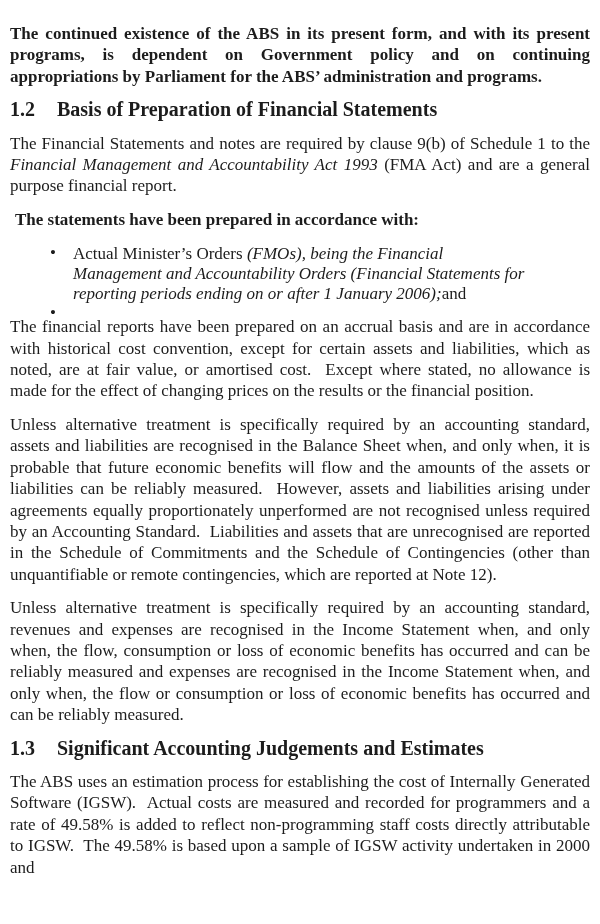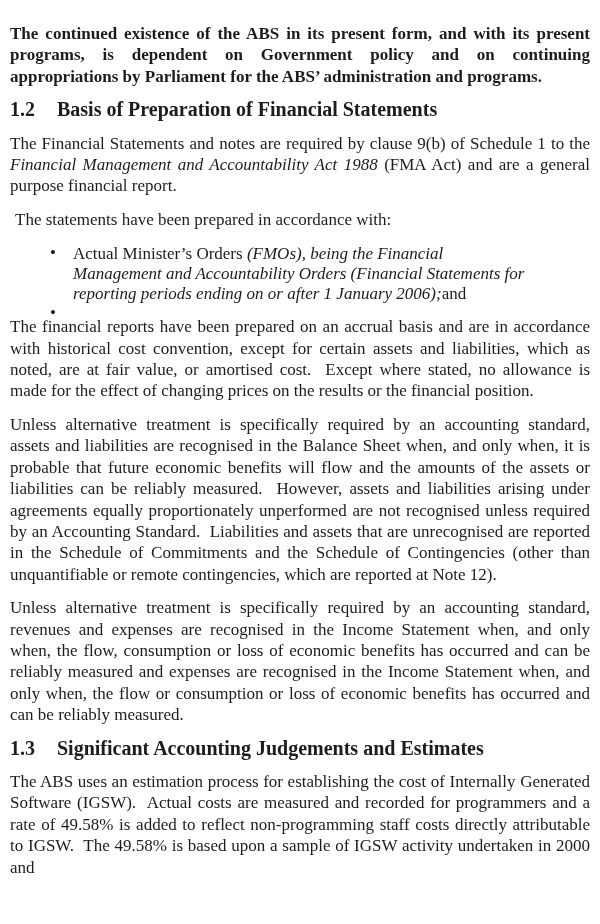--- a/index.html
+++ b/index.html
@@ -14,21 +14,21 @@
     font-size: 17px;
     line-height: 21.4px;
   }
   .page { padding: 7px 10px 0 10px; }
   .page > :first-child { margin-top: 16px; font-weight: bold; }
   .para {
     margin: 12px 0 0 0;
     text-align: justify;
     white-space: pre-wrap;
   }
-  .para.left { text-align: left; }
+  .para.left { text-align: left; font-weight: bold; }
   .para.indent { padding-left: 5px; }
   .heading {
     margin: 12px 0 0 0;
     font-size: 20px;
     font-weight: bold;
     line-height: 21.4px;
   }
   .hnum { display: inline-block; width: 47px; }
   .list { margin: 14px 0 0 0; }
   .li {
@@ -48,21 +48,21 @@
 </style>
 </head>
 <body>
 
 <div class="page">
 
   <p class="para"><span>The continued existence of the ABS in its present form, and with its present programs, is dependent on Government policy and on continuing appropriations by Parliament for the ABS’ administration and programs.</span></p>
 
   <h2 class="heading"><span class="hnum">1.2</span><span>Basis of Preparation of Financial Statements</span></h2>
 
-  <p class="para"><span>The Financial Statements and notes are required by clause 9(b) of Schedule 1 to the </span><span class="italic">Financial Management and Accountability Act 1988</span><span> (FMA Act) and are a general purpose financial report.</span></p>
+  <p class="para"><span>The Financial Statements and notes are required by clause 9(b) of Schedule 1 to the </span><span class="italic">Financial Management and Accountability Act 1993</span><span> (FMA Act) and are a general purpose financial report.</span></p>
 
   <p class="para left indent"><span>The statements have been prepared in accordance with:</span></p>
 
   <div class="list">
     <div class="li"><span class="bullet">•</span><span>Actual Minister’s Orders </span><span class="italic">(FMOs), being the Financial Management and Accountability Orders (Financial Statements for reporting periods ending on or after 1 January 2006);</span><span>and</span></div>
     <div class="li"><span class="bullet">•</span></div>
   </div>
 
   <p class="para"><span>The financial reports have been prepared on an accrual basis and are in accordance with historical cost convention, except for certain assets and liabilities, which as noted, are at fair value, or amortised cost.  Except where stated, no allowance is made for the effect of changing prices on the results or the financial position.</span></p>
 

